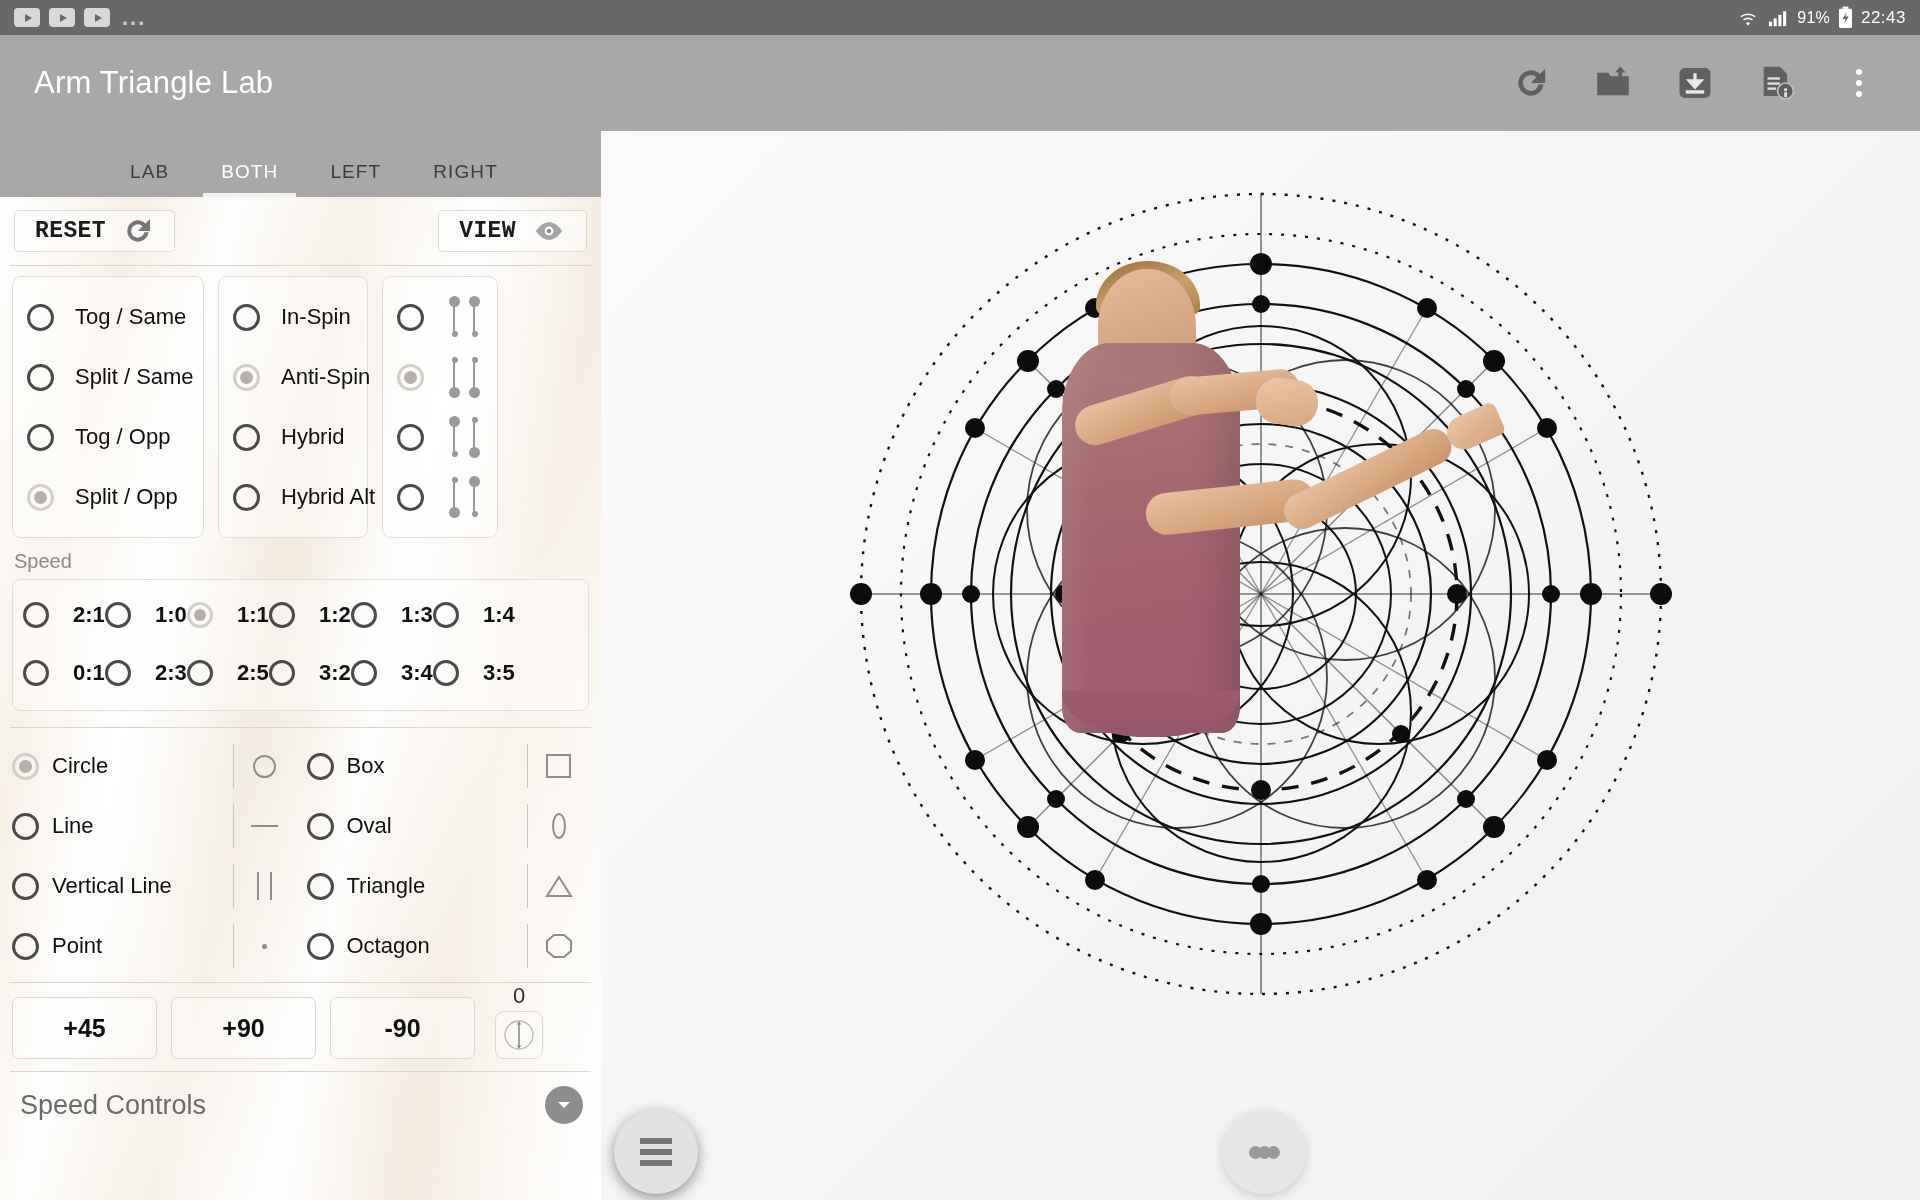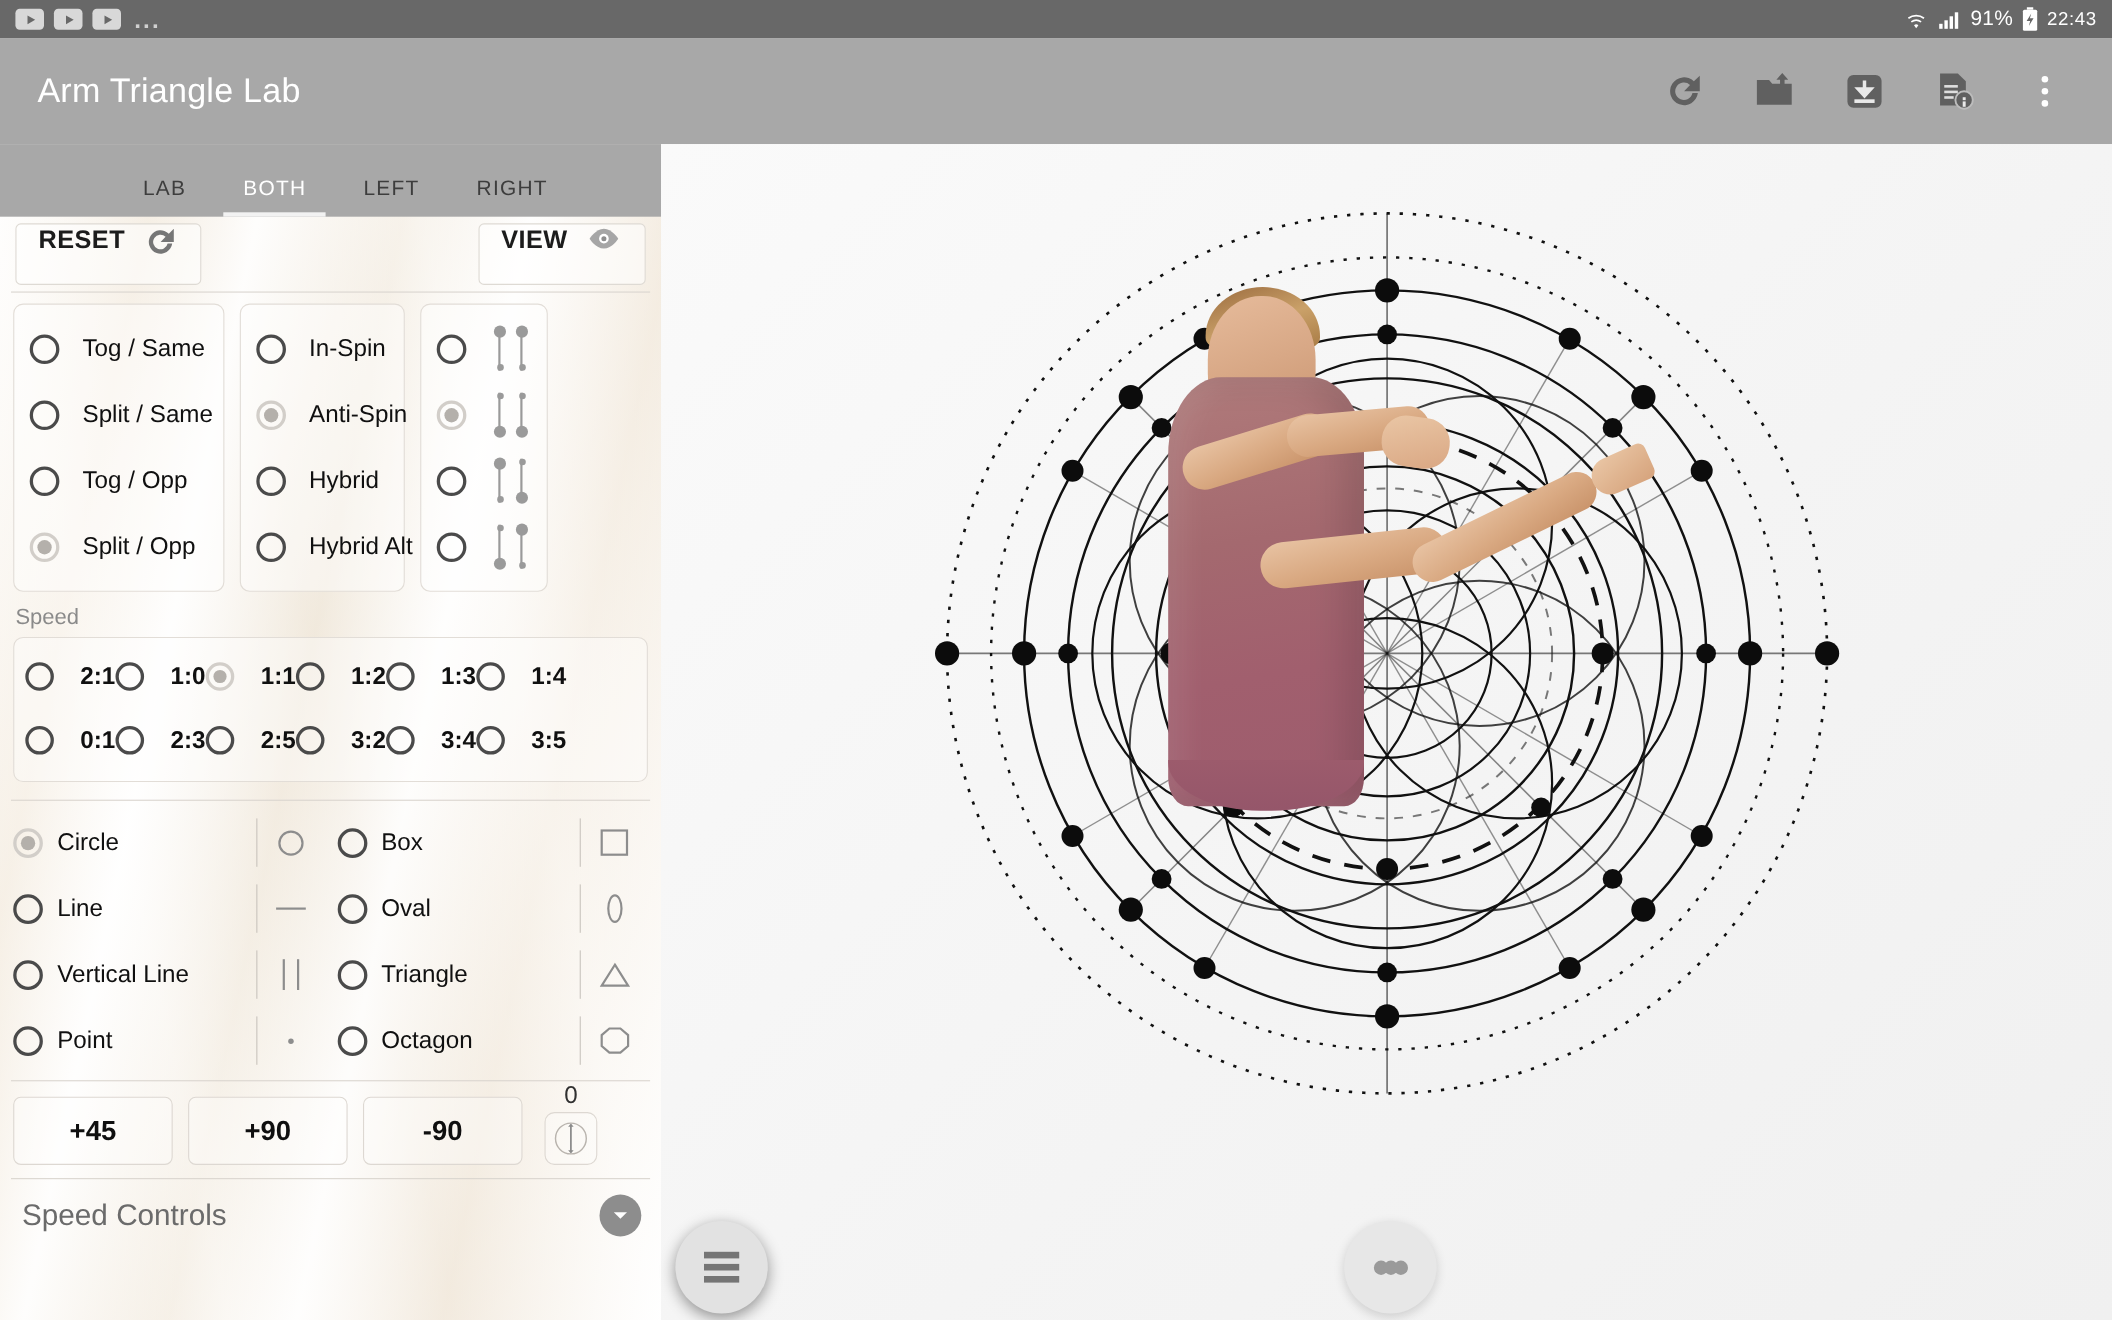--- a/index.html
+++ b/index.html
@@ -35,21 +35,21 @@
   }
   .status-ellipsis {
     color: #d0d0d0; font-size: 22px; line-height: 10px;
     letter-spacing: 2px; margin-left: 3px; font-weight: bold;
   }
   .status-right {
     margin-left: auto;
     display: flex; align-items: center; gap: 8px;
     font-size: 21px;
   }
-  .status-right .pct { font-size: 19px; letter-spacing: .2px; }
+  .status-right .pct { font-size: 16px; letter-spacing: .2px; }
   .status-right .clock { font-size: 17px; letter-spacing: .5px; }
 
   
   .app-bar {
     position: absolute; top: 35px; left: 0;
     width: 1920px; height: 96px;
     background: #a8a8a8;
     display: flex; align-items: center;
     padding: 0 22px 0 34px;
   }
@@ -105,22 +105,22 @@
   }
 
   
   .topbar {
     height: 68px; display: flex; align-items: center;
     padding: 0 14px; position: relative;
   }
   .pill {
     border: 1px solid #dedad4; border-radius: 5px;
     background: rgba(255,255,255,.55);
-    height: 56px; display: flex; align-items: flex-start;
-    gap: 16px; padding: 0 20px; cursor: pointer;
+    height: 42px; display: flex; align-items: center;
+    gap: 16px; padding: 0 20px; cursor: pointer; font-family: Liberation Mono, monospace;
   }
   .pill .lbl { font-size: 23px; font-weight: bold; color: #1c1c1c; letter-spacing: .4px; }
   .topbar .spacer { flex: 1; }
   .divider-line {
     height: 1px; background: #dad5cf; margin: 0 10px;
   }
 
   
   .modes-row {
     display: flex; gap: 14px; padding: 10px 12px 6px 12px;

